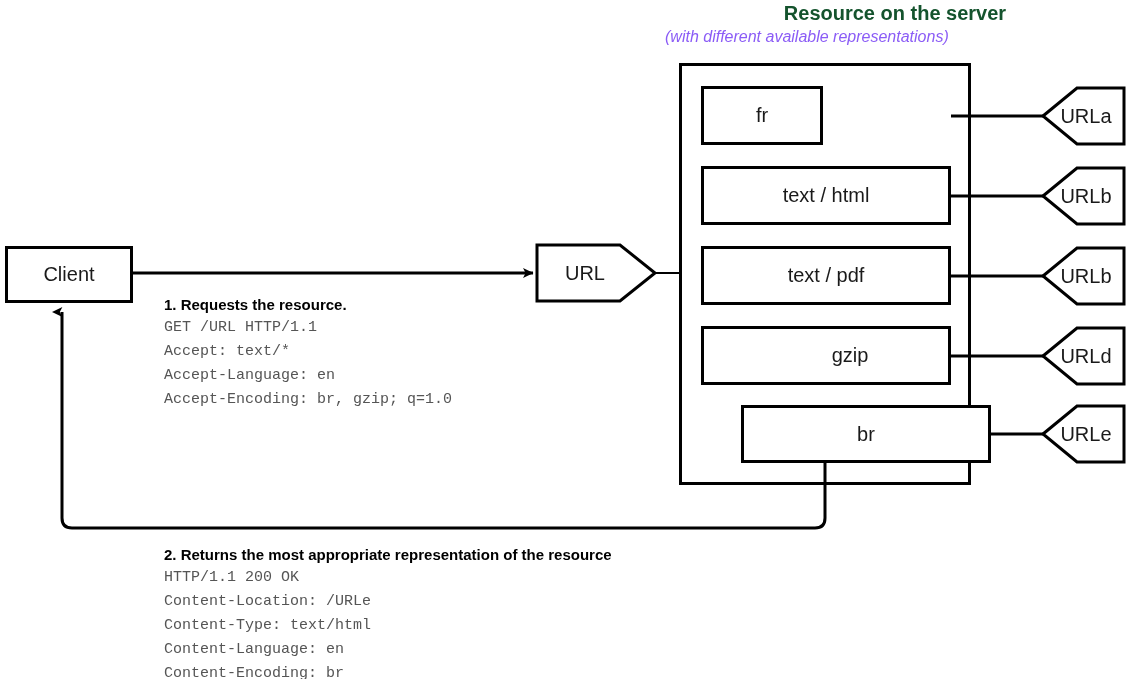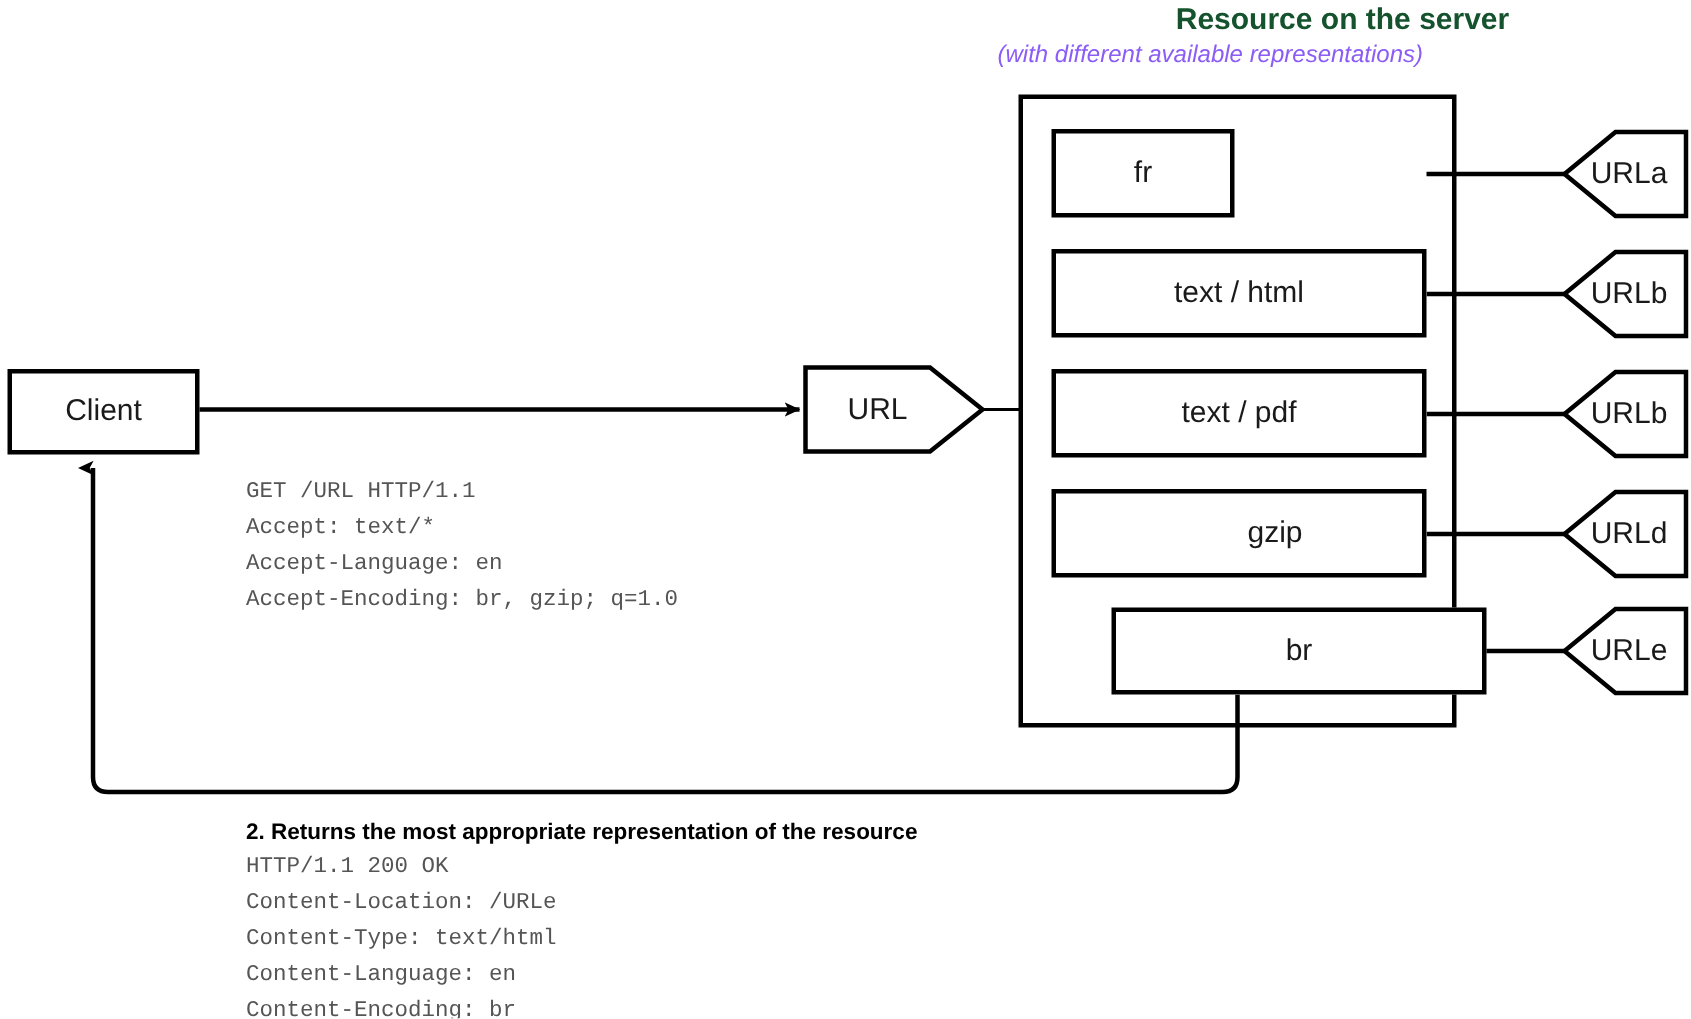--- a/index.html
+++ b/index.html
@@ -191,20 +191,21 @@
   <div class="penta-label" style="left:1055px; top:265px; width:62px;">
     <span>URLb</span>
   </div>
   <div class="penta-label" style="left:1055px; top:345px; width:62px;">
     <span>URLd</span>
   </div>
   <div class="penta-label" style="left:1055px; top:423px; width:62px;">
     <span>URLe</span>
   </div>
 
+  <div class="msg-title" style="left:164px; top:296px;">1. Requests the resource.</div>
   <div class="msg-body" style="left:164px; top:316px;">GET /URL HTTP/1.1
 Accept: text/*
 Accept-Language: en
 Accept-Encoding: br, gzip; q=1.0</div>
 
   <div class="msg-title" style="left:164px; top:546px;">2. Returns the most appropriate representation of the resource</div>
   <div class="msg-body" style="left:164px; top:566px;">HTTP/1.1 200 OK
 Content-Location: /URLe
 Content-Type: text/html
 Content-Language: en

